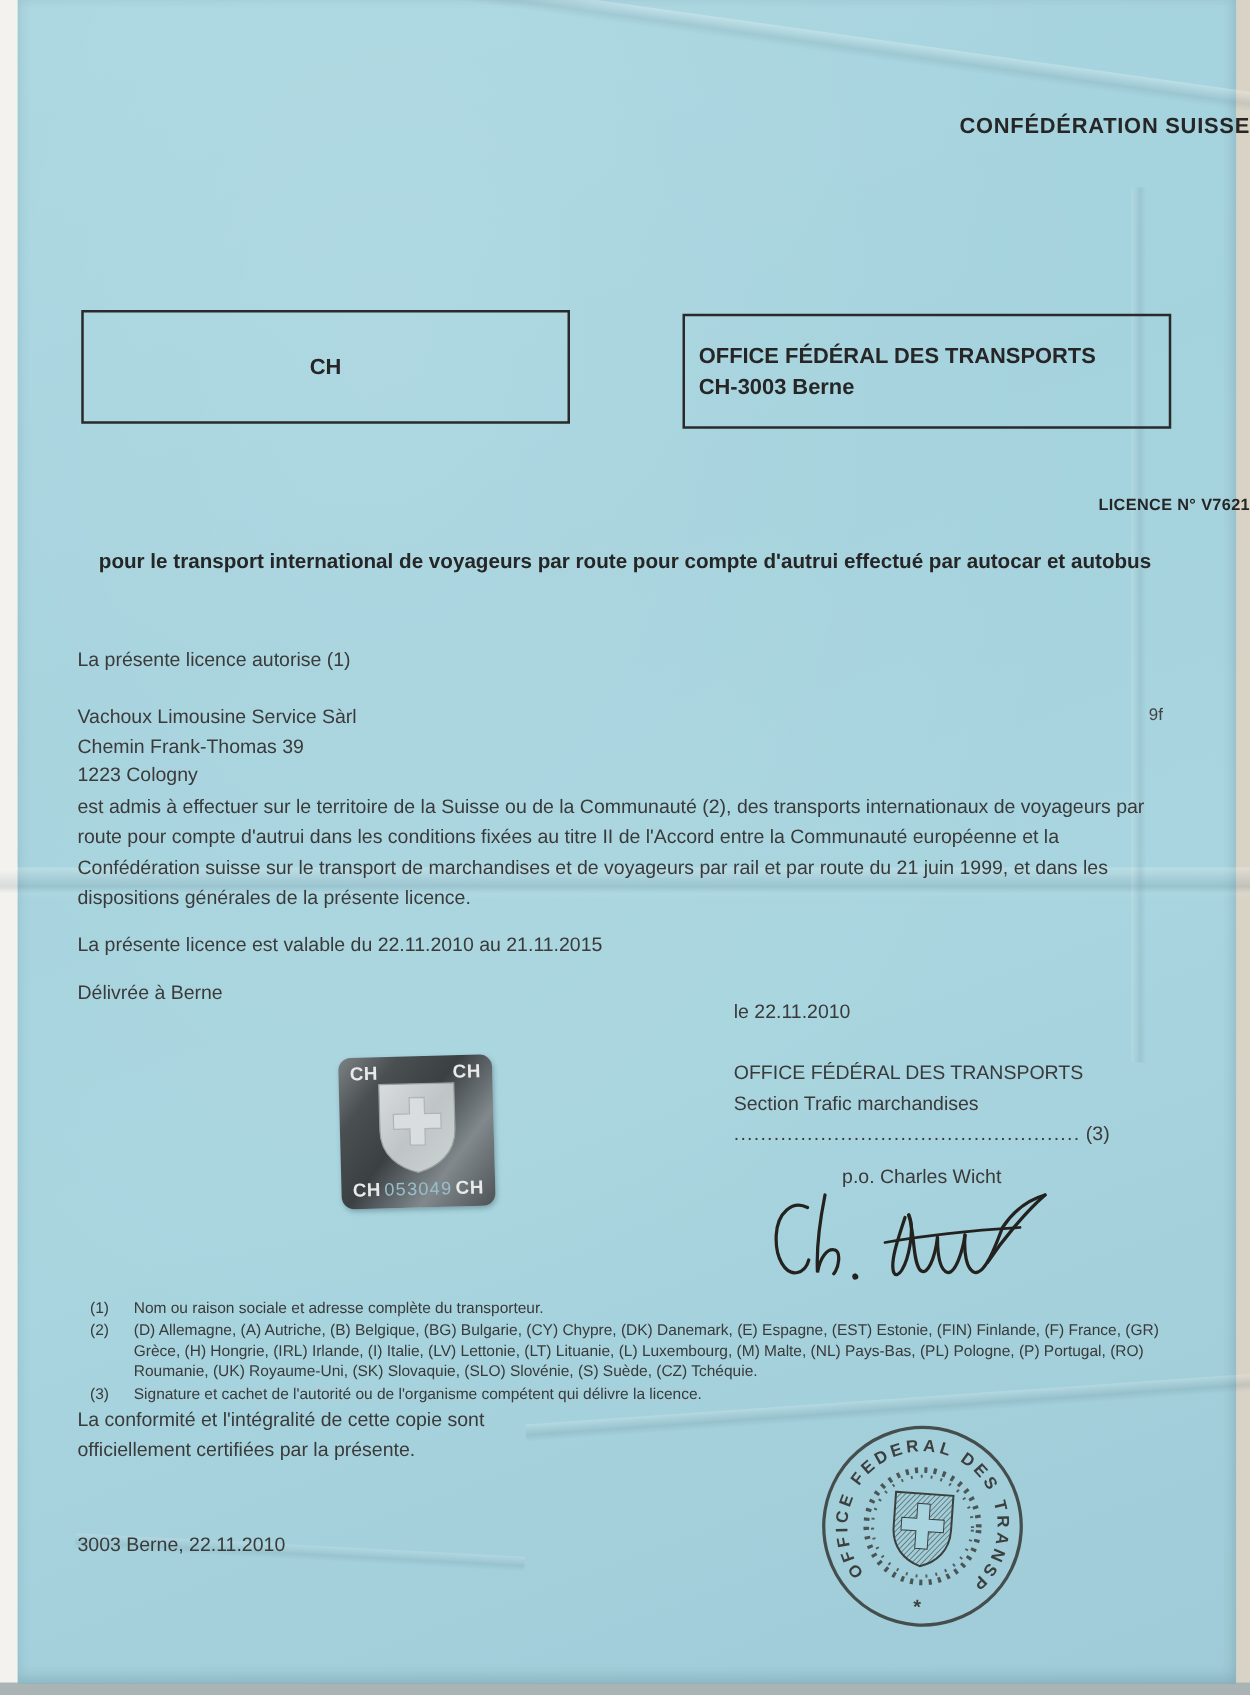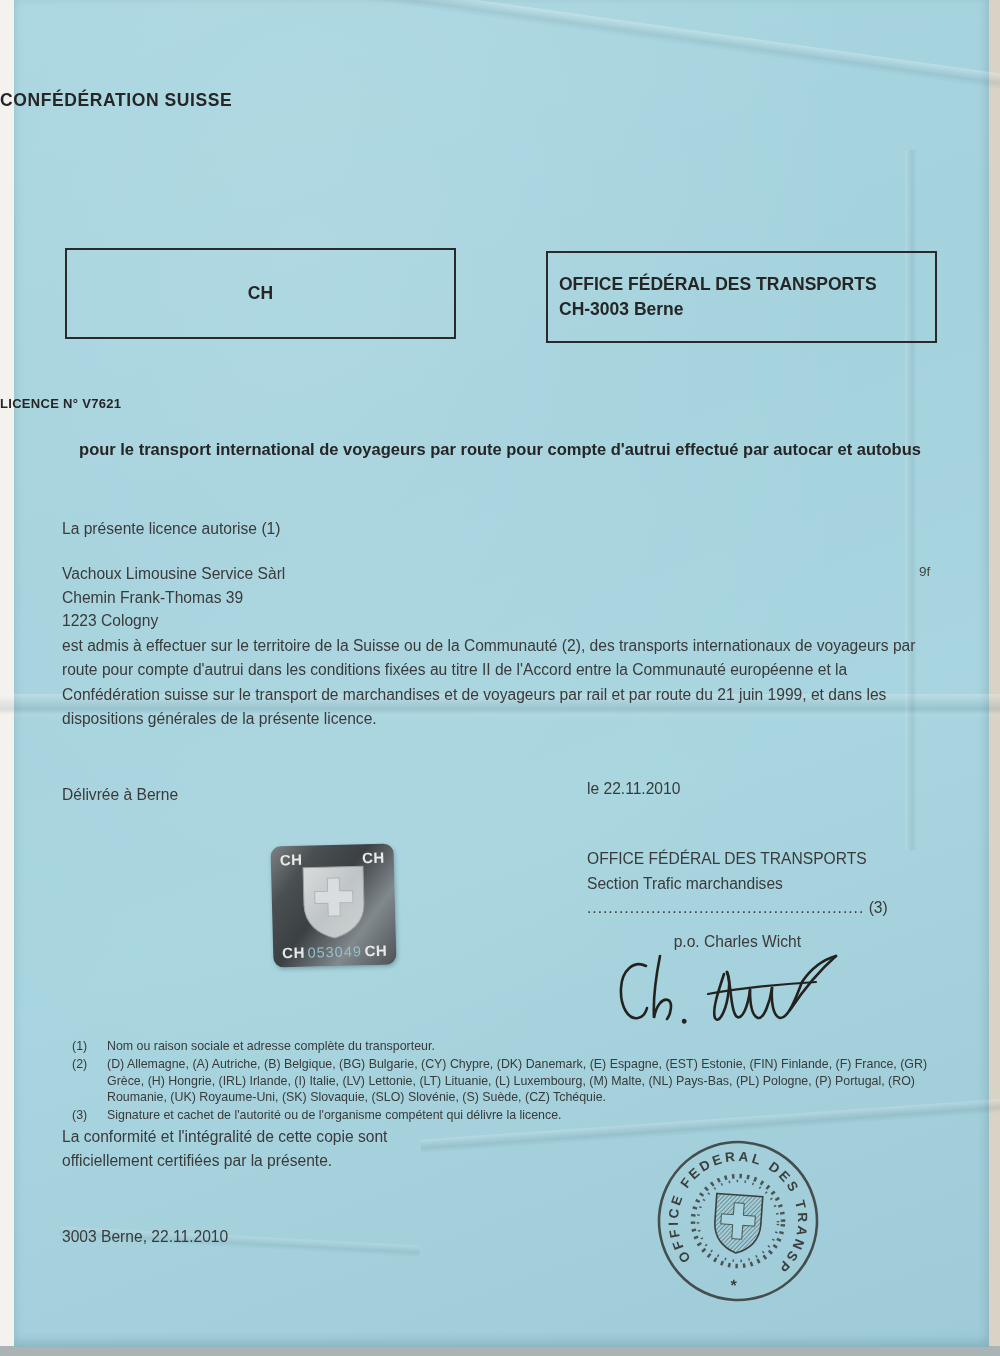--- a/index.html
+++ b/index.html
@@ -23,39 +23,39 @@
     background:linear-gradient(to bottom, rgba(255,255,255,0.25), rgba(90,120,130,0.14) 60%, transparent);}
   .crease.d2{left:420px;top:1118px;width:620px;height:14px;transform:rotate(-4deg);
     background:linear-gradient(to bottom, rgba(255,255,255,0.18), rgba(80,110,122,0.15) 60%, transparent);}
   .crease.d3{left:60px;top:1236px;width:360px;height:12px;transform:rotate(3deg);
     background:linear-gradient(to bottom, rgba(255,255,255,0.15), rgba(80,110,122,0.12) 60%, transparent);}
   .crease.v1{left:905px;top:150px;width:12px;height:700px;
     background:linear-gradient(to right, rgba(255,255,255,0.14), rgba(80,110,122,0.12) 60%, transparent);}
 
   .txt{position:absolute;color:#323232;}
   .b{font-weight:bold;color:#262626;}
-  .center{left:0;width:1000px;text-align:left;}
+  .center{left:0;width:1000px;text-align:right;}
 
   .header-title{top:90px;font-size:17.5px;letter-spacing:0.6px;}
   .box{position:absolute;border:2px solid #2a2a2a;box-sizing:border-box;}
   .box-ch{left:65px;top:248px;width:391px;height:91px;display:flex;align-items:center;justify-content:center;
     font-size:17.5px;font-weight:bold;color:#262626;}
   .box-office{left:546px;top:251px;width:391px;height:92px;display:flex;flex-direction:column;justify-content:center;
     padding-left:11px;font-size:17.5px;font-weight:bold;color:#262626;line-height:25px;}
   .licence-no{top:396px;font-size:13px;letter-spacing:0.3px;}
   .subtitle{top:436px;left:70px;width:860px;text-align:center;font-size:16.5px;line-height:26px;}
 
   .body-text{font-size:15.6px;line-height:24px;color:#3a3a3a;}
   .authorise{left:62px;top:517px;}
   .page-mark{left:919px;top:541px;font-size:13.5px;color:#444;margin-top:23px;}
   .holder{left:62px;top:562px;line-height:23.5px;}
   .paragraph{left:62px;top:634px;width:880px;line-height:24.4px;}
   .validity{left:62px;top:745px;}
   .delivree{left:62px;top:783px;}
-  .ledate{left:587px;top:777px;}
+  .ledate{left:587px;top:798px;}
 
   
   .sticker{position:absolute;left:272px;top:845px;width:123px;height:121px;border-radius:10px;
     transform:rotate(-1.5deg);
     background:linear-gradient(128deg,#7d8285 0%,#4a4f52 22%,#3b4043 45%,#81898c 72%,#4d5255 100%);
     box-shadow:1px 2px 4px rgba(40,70,80,0.35);}
   .sticker .ch{position:absolute;color:#e8eaea;font-weight:bold;font-size:15px;letter-spacing:0.5px;}
   .sticker .ch.tl{left:9px;top:5px;} .sticker .ch.tr{right:9px;top:5px;}
   .sticker .ch.bl{left:9px;bottom:6px;} .sticker .ch.br{right:9px;bottom:6px;}
   .sticker .serial{position:absolute;left:0;right:0;bottom:6px;text-align:center;
@@ -109,20 +109,21 @@
   <div class="txt page-mark">9f</div>
 
   <div class="txt body-text holder">
     <div>Vachoux Limousine Service Sàrl</div>
     <div>Chemin Frank-Thomas 39</div>
     <div>1223 Cologny</div>
   </div>
 
   <div class="txt body-text paragraph">est admis à effectuer sur le territoire de la Suisse ou de la Communauté (2), des transports internationaux de voyageurs par route pour compte d'autrui dans les conditions fixées au titre II de l'Accord entre la Communauté européenne et la Confédération suisse sur le transport de marchandises et de voyageurs par rail et par route du 21 juin 1999, et dans les dispositions générales de la présente licence.</div>
 
+  <div class="txt body-text validity">La présente licence est valable du 22.11.2010 au 21.11.2015</div>
   <div class="txt body-text delivree">Délivrée à Berne</div>
   <div class="txt body-text ledate">le 22.11.2010</div>
 
   <div class="sticker">
     <span class="ch tl">CH</span>
     <span class="ch tr">CH</span>
     <span class="ch bl">CH</span>
     <span class="ch br">CH</span>
     <svg width="66" height="76" viewBox="0 0 66 76">
       <defs>

